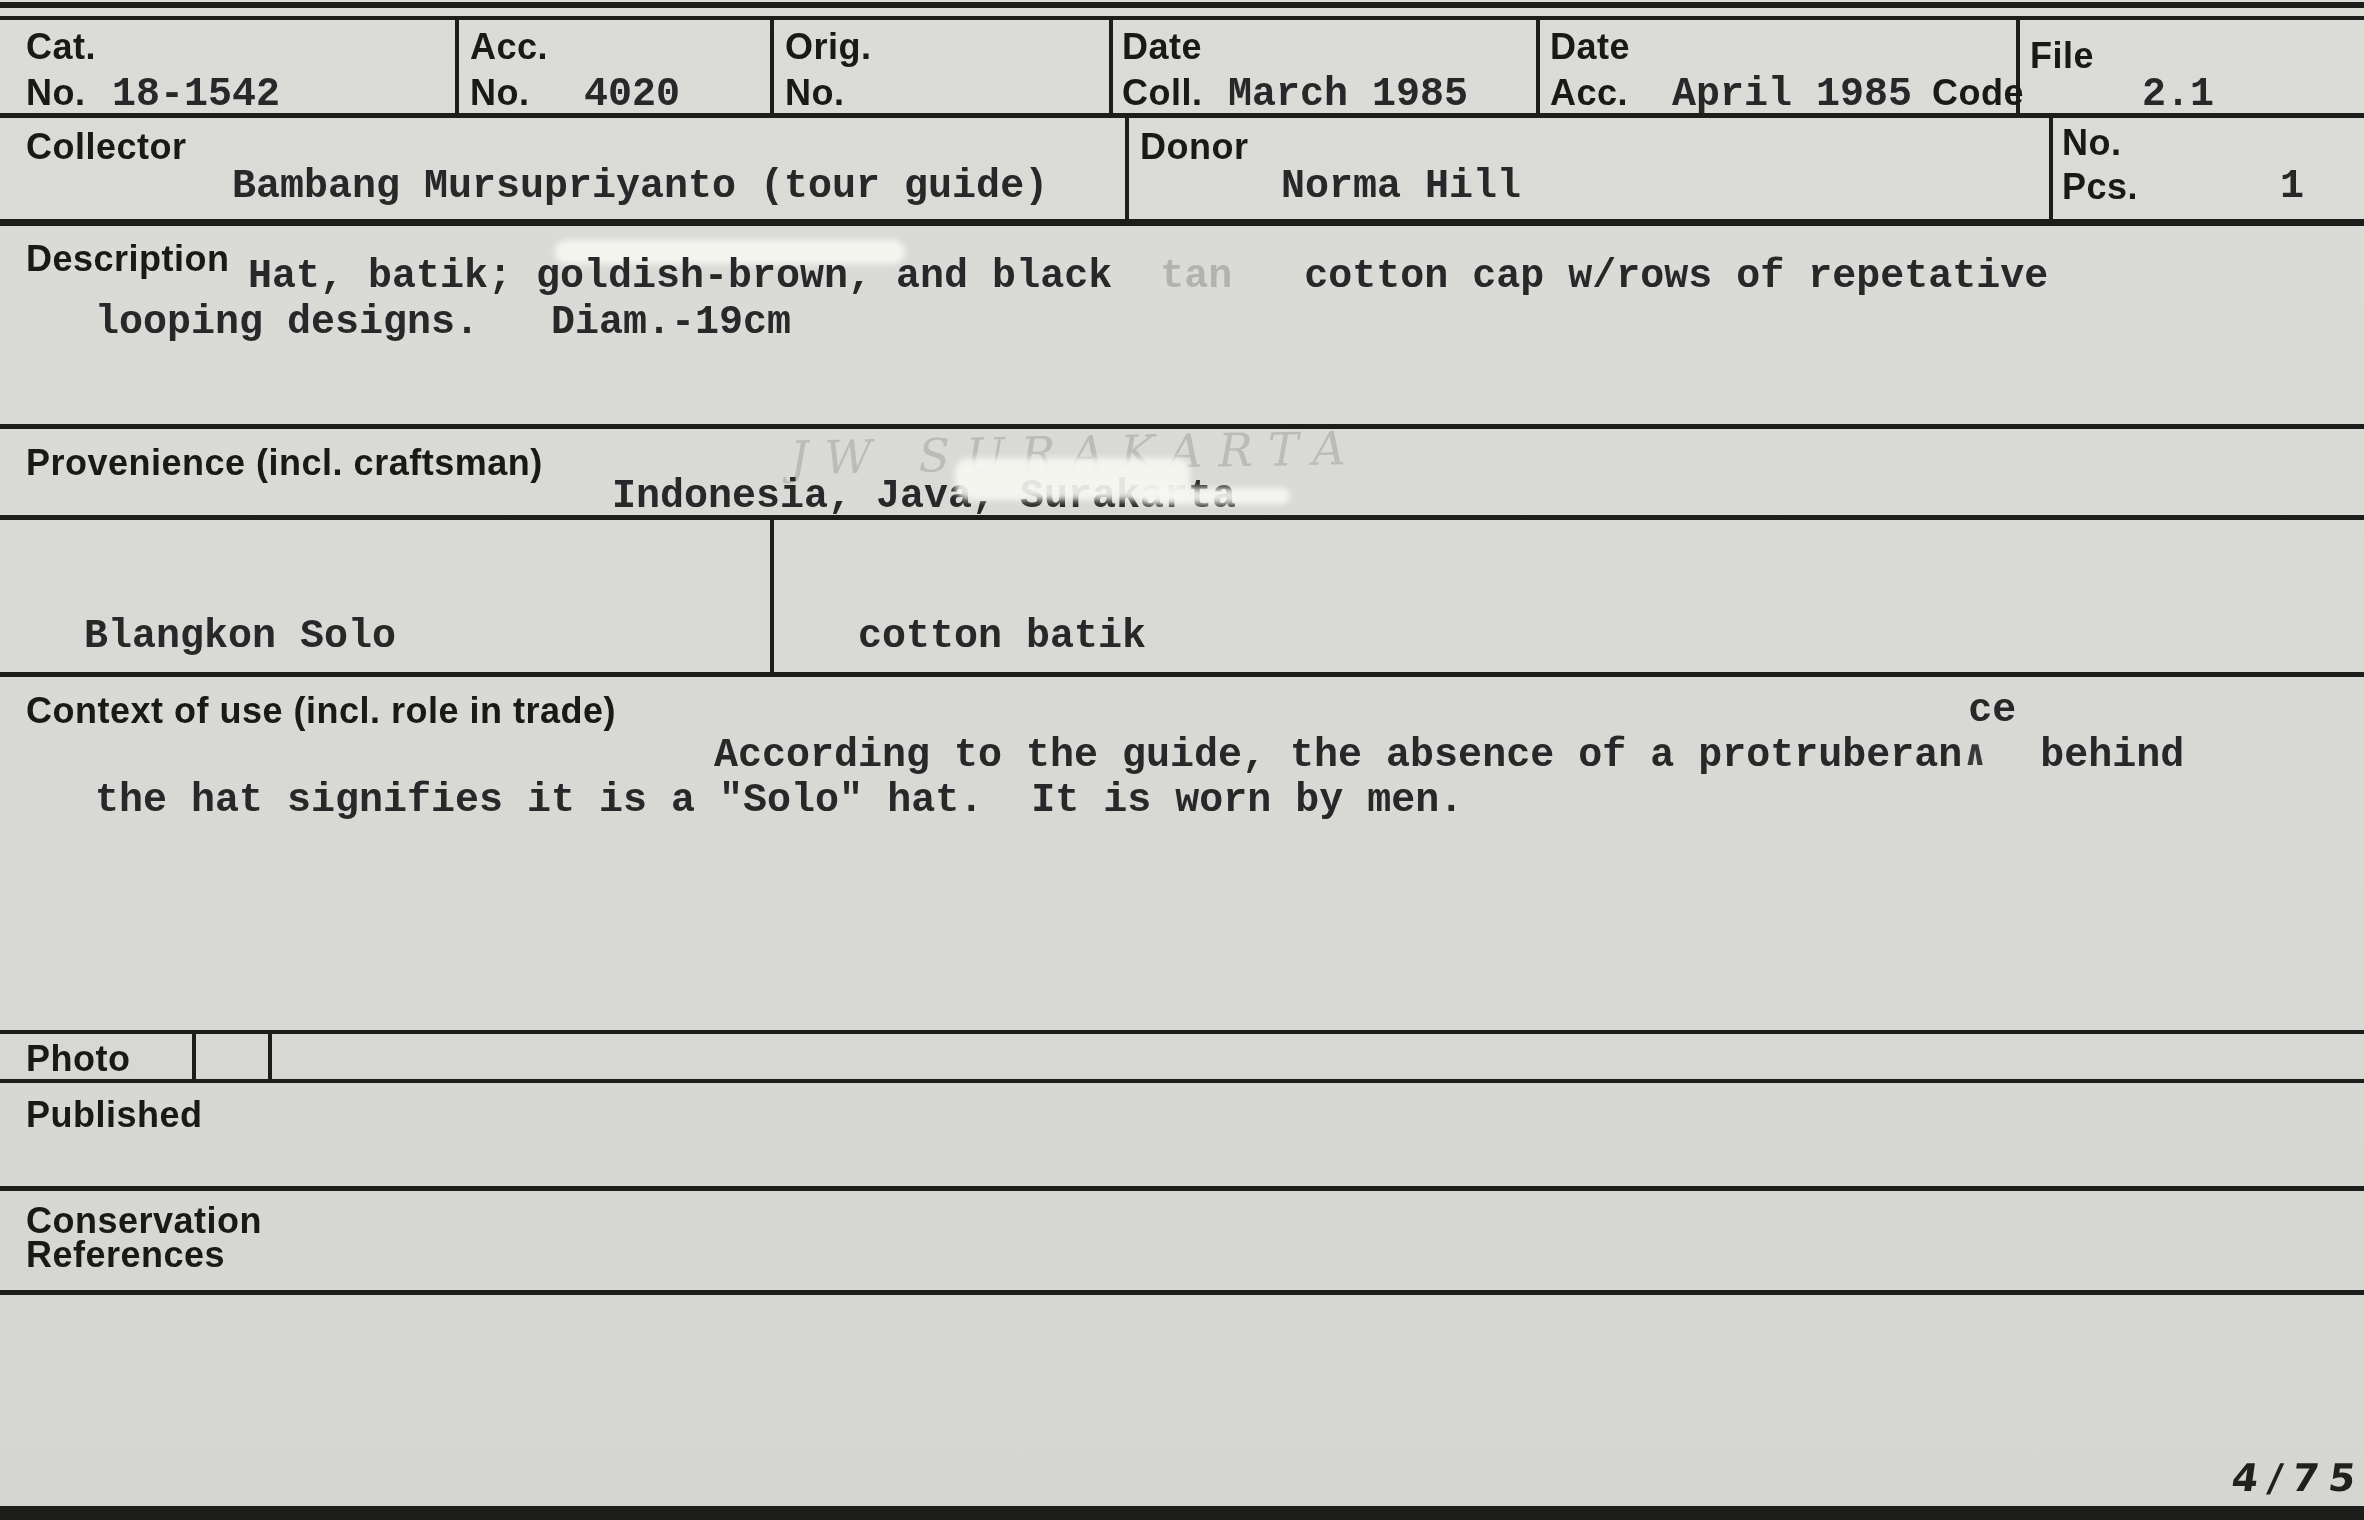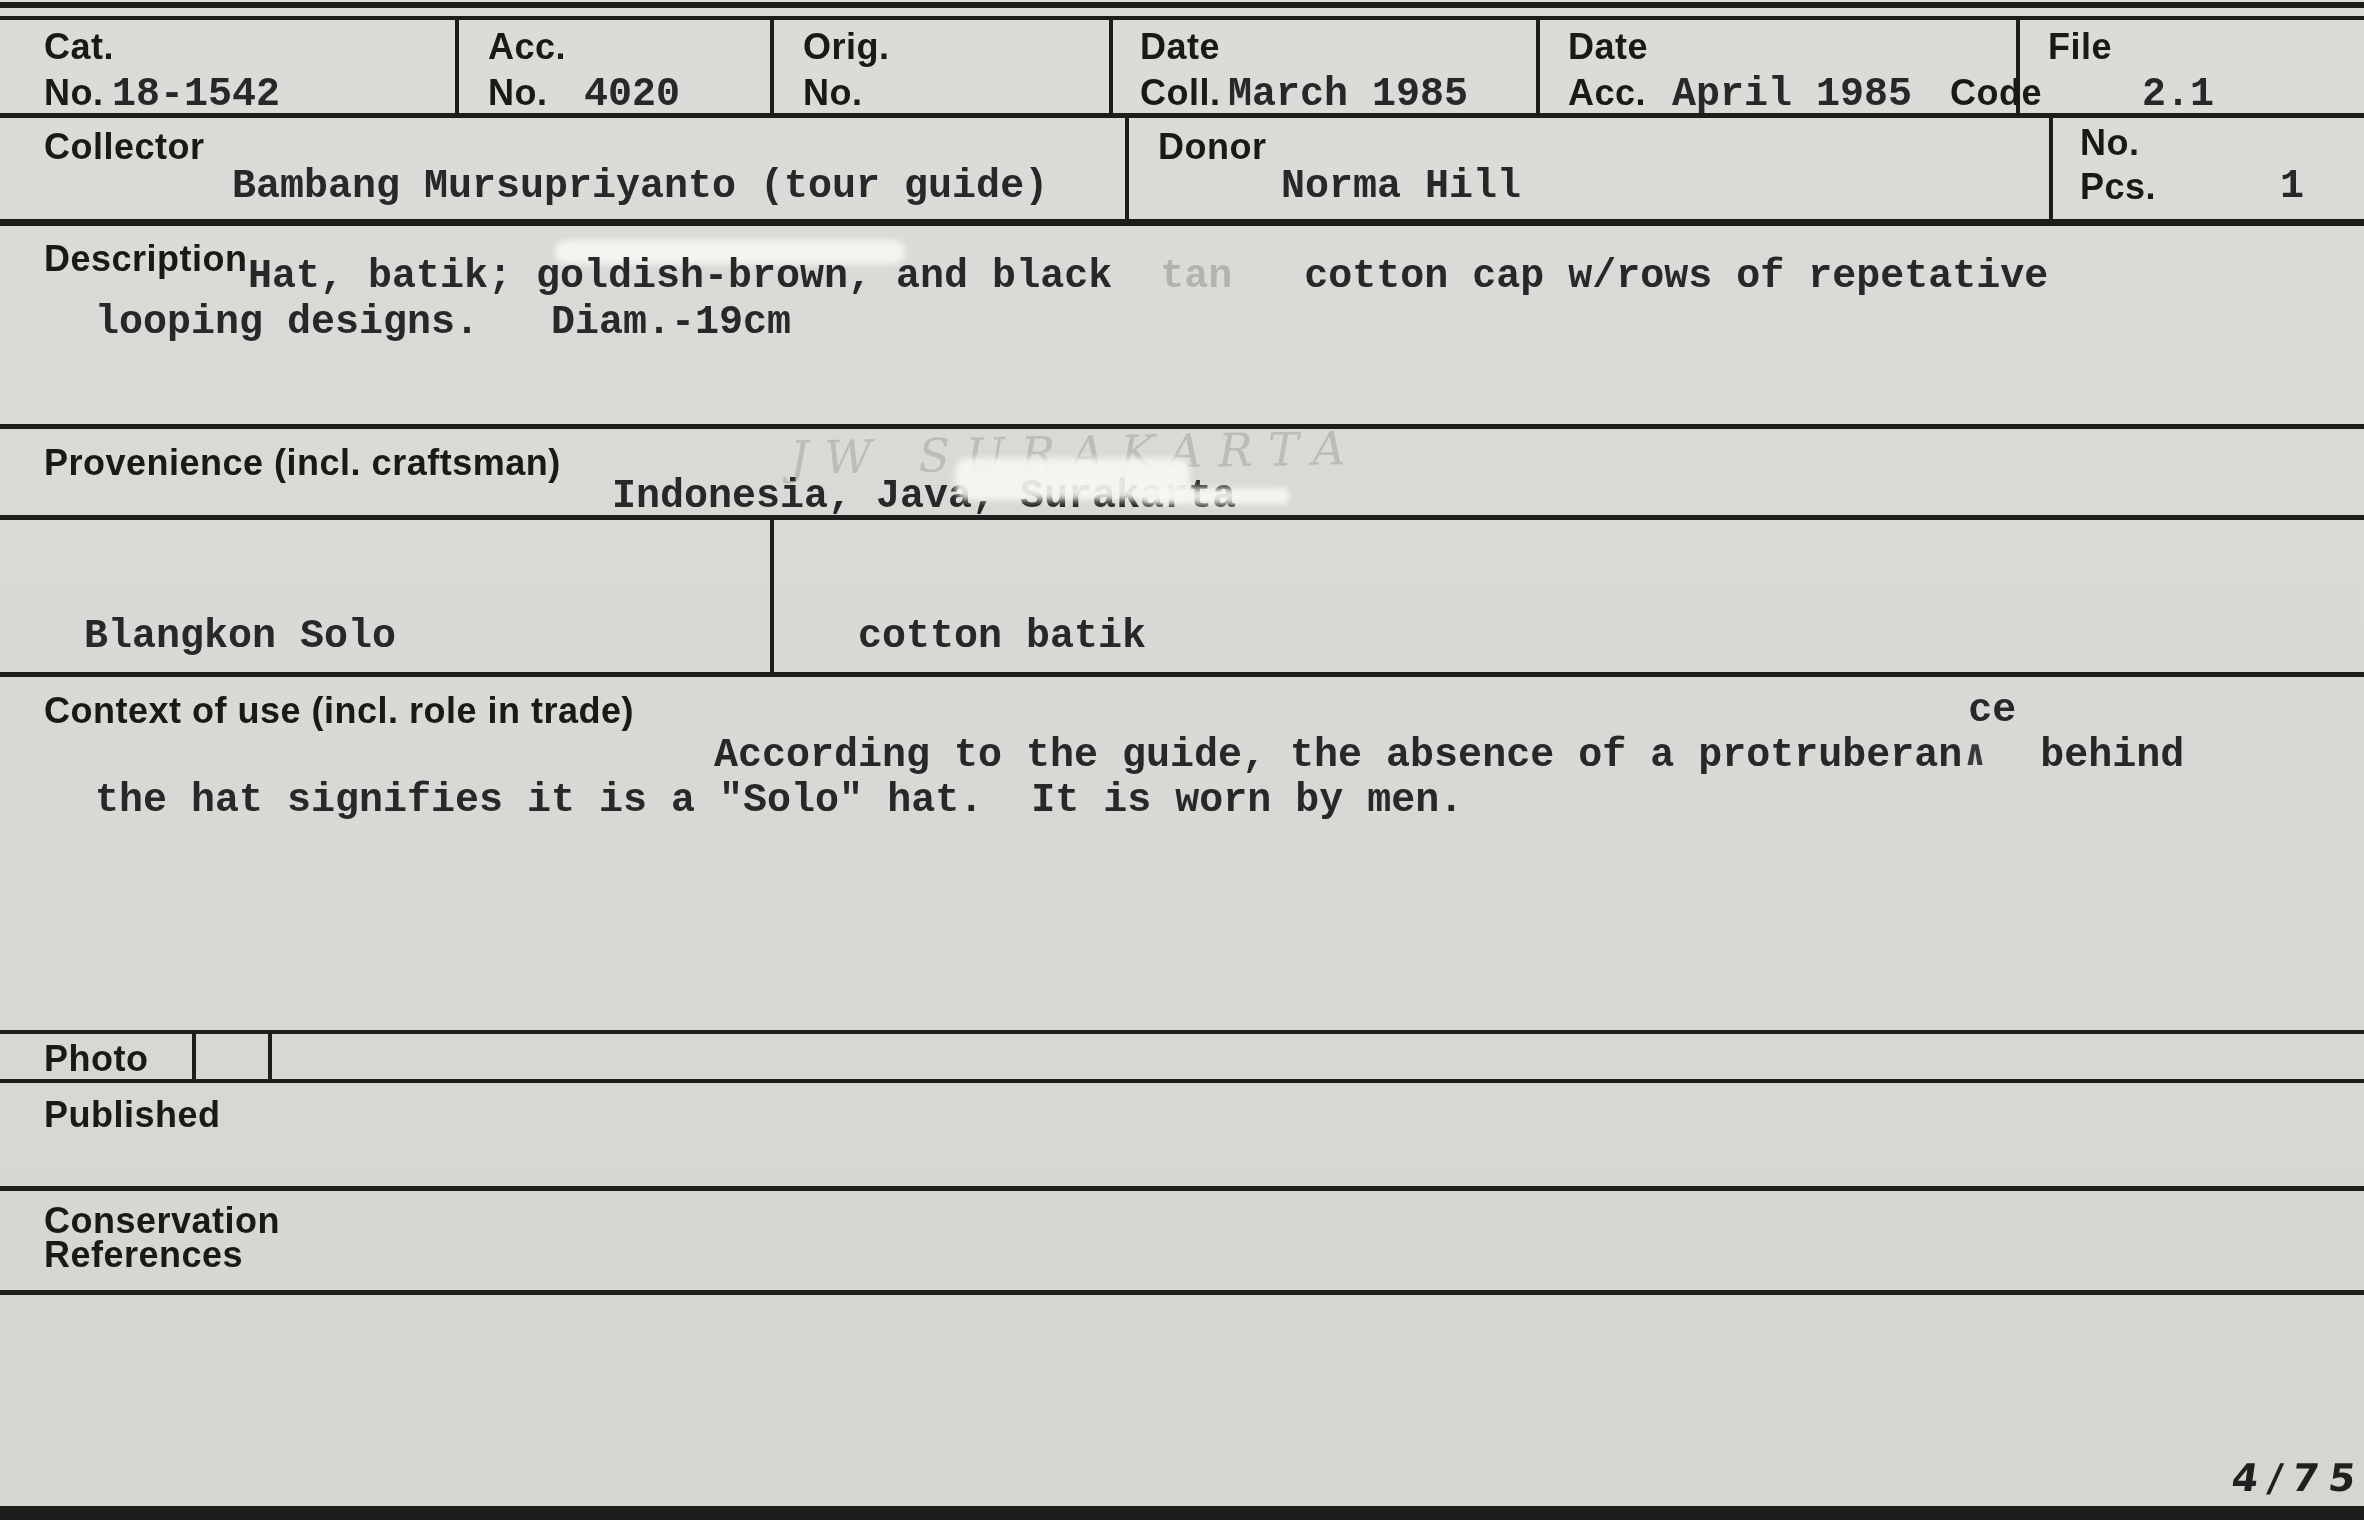--- a/index.html
+++ b/index.html
@@ -14,21 +14,20 @@
   .hline{position:absolute;left:0;width:2364px;background:#1d1d1b;}
   .vline{position:absolute;width:4px;background:#1d1d1b;}
   .lbl{
     position:absolute;
     font-family:"Liberation Sans",sans-serif;
     font-weight:700;
     font-size:36px;
     letter-spacing:.5px;
     color:#191917;
     white-space:pre;
-    margin-left:18px;
   }
   .typed{
     position:absolute;
     font-family:"Liberation Mono","DejaVu Sans Mono",monospace;
     font-size:40px;
     font-weight:600;
     color:#28282a;
     white-space:pre;
   }
   .typed-inline{
@@ -118,21 +117,21 @@
   <span class="typed" style="left:900px;top:72px"></span>
 
   <span class="lbl" style="left:1122px;top:26px">Date</span>
   <span class="lbl" style="left:1122px;top:72px">Coll.</span>
   <span class="typed" style="left:1228px;top:72px">March 1985</span>
 
   <span class="lbl" style="left:1550px;top:26px">Date</span>
   <span class="lbl" style="left:1550px;top:72px">Acc.</span>
   <span class="typed" style="left:1672px;top:72px">April 1985</span>
 
-  <span class="lbl" style="left:2030px;top:26px">File</span>
+  <span class="lbl" style="left:2030px;top:35px">File</span>
   <span class="lbl" style="left:1932px;top:72px">Code</span>
   <span class="typed" style="left:2142px;top:72px">2.1</span>
 
   <span class="lbl" style="left:26px;top:126px">Collector</span>
   <span class="typed" style="left:232px;top:164px">Bambang Mursupriyanto (tour guide)</span>
 
   <span class="lbl" style="left:1140px;top:126px">Donor</span>
   <span class="typed" style="left:1281px;top:164px">Norma Hill</span>
 
   <span class="lbl" style="left:2062px;top:122px">No.</span>

